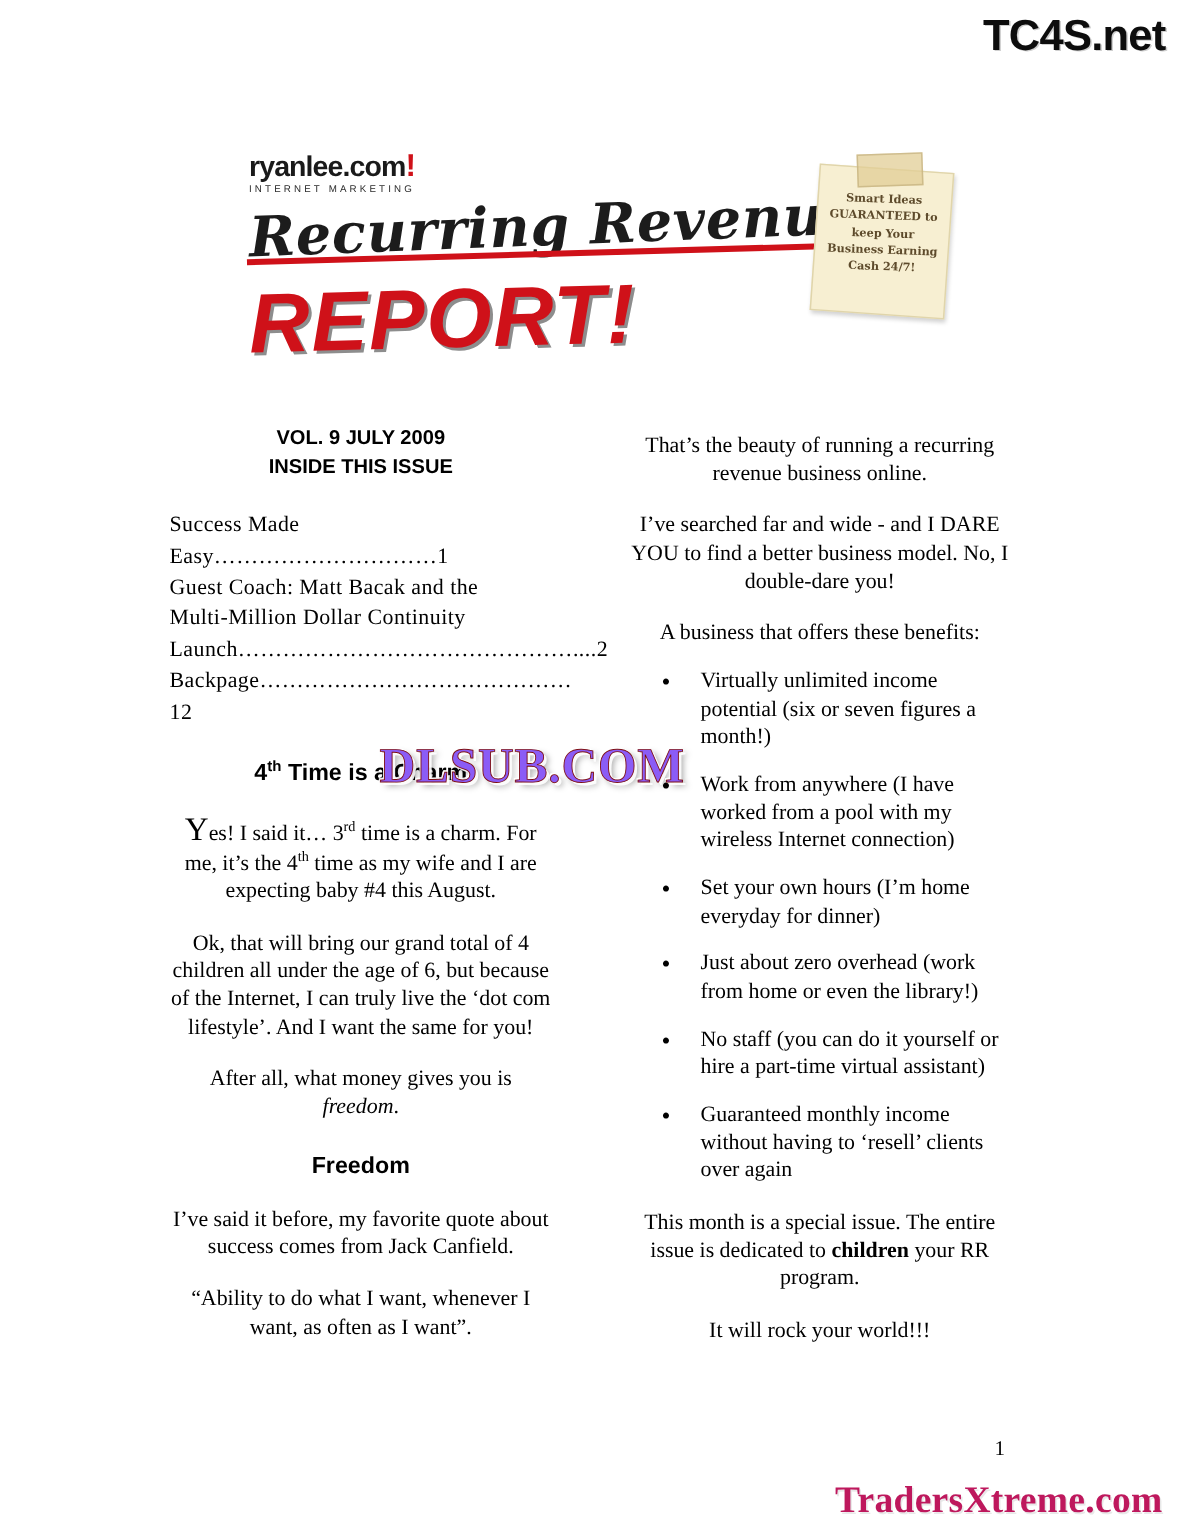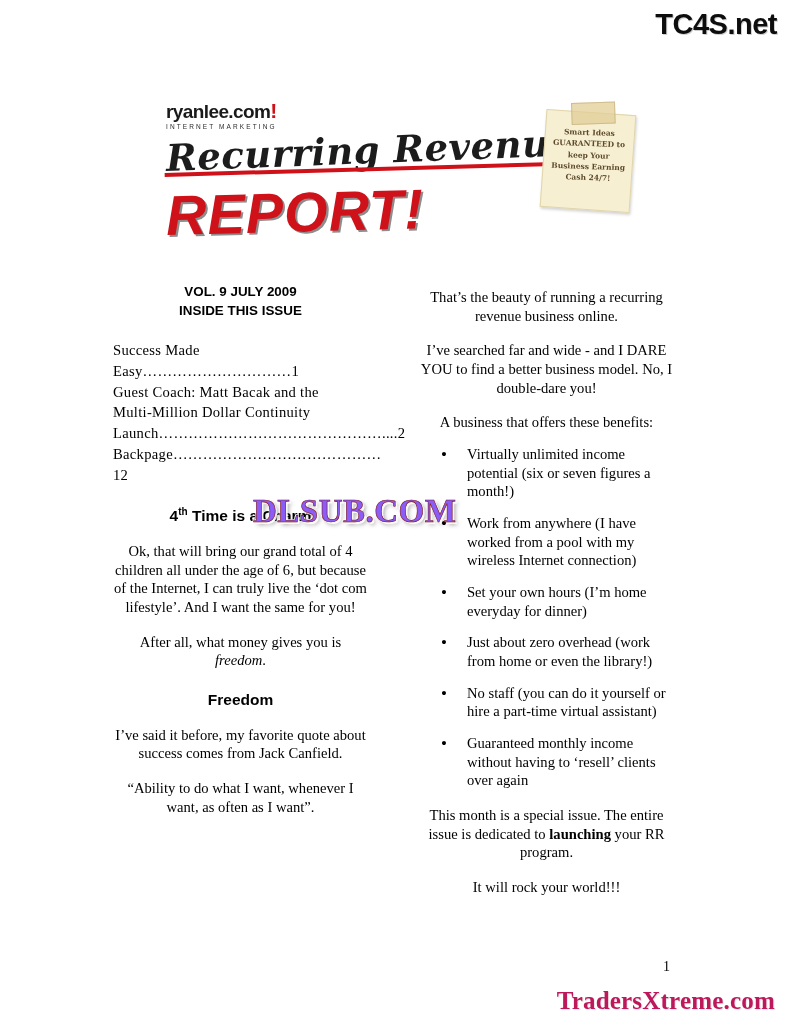--- a/index.html
+++ b/index.html
@@ -261,20 +261,21 @@
   <div class="toc">
     <div class="leader">Success Made Easy…………………………1</div>
     <div class="leader">Guest Coach: Matt Bacak and the</div>
     <div class="leader">Multi-Million Dollar Continuity</div>
     <div class="leader">Launch………………………………………....2</div>
     <div class="leader">Backpage……………………………………12</div>
   </div>
 
   <h2 class="sec"><span>4</span><sup>th</sup><span> Time is a Charm</span></h2>
 
+  <p class="dropcap-p"><span class="dropcap">Y</span><span>es!  I said it… 3</span><sup>rd</sup><span> time is a charm.  For me, it’s the 4</span><sup>th</sup><span> time as my wife and I are expecting baby #4 this August.</span></p>
 
   <p>Ok, that will bring our grand total of 4 children all under the age of 6, but because of the Internet, I can truly live the ‘dot com lifestyle’.  And I want the same for you!</p>
 
   <p><span>After all, what money gives you is </span><em>freedom</em><span>.</span></p>
 
   <h2 class="sec" style="margin-top:20px;">Freedom</h2>
 
   <p>I’ve said it before, my favorite quote about success comes from Jack Canfield.</p>
   <p>“Ability to do what I want, whenever I want, as often as I want”.</p>
 </div>
@@ -286,21 +287,21 @@
 
   <ul class="benefits">
     <li>Virtually unlimited income potential (six or seven figures a month!)</li>
     <li>Work from anywhere (I have worked from a pool with my wireless Internet connection)</li>
     <li>Set your own hours (I’m home everyday for dinner)</li>
     <li>Just about zero overhead (work from home or even the library!)</li>
     <li>No staff (you can do it yourself or hire a part-time virtual assistant)</li>
     <li>Guaranteed monthly income without having to ‘resell’ clients over again</li>
   </ul>
 
-  <p><span>This month is a special issue. The entire issue is dedicated to </span><strong>launching</strong><span> your RR program.</span></p>
+  <p><span>This month is a special issue. The entire issue is dedicated to </span><strong>children</strong><span> your RR program.</span></p>
 
   <p>It will rock your world!!!</p>
 </div>
 
 <div class="dlsub">DLSUB.COM</div>
 
 <div class="page-num">1</div>
 <div class="tx-footer">TradersXtreme.com</div>
 
 </body></html>

